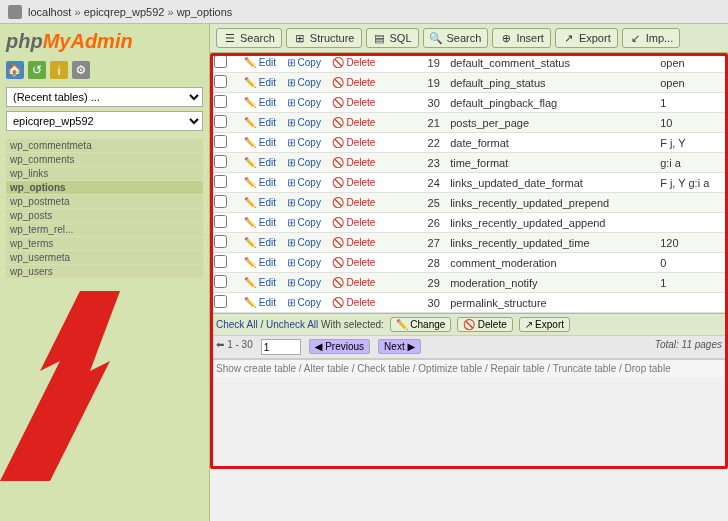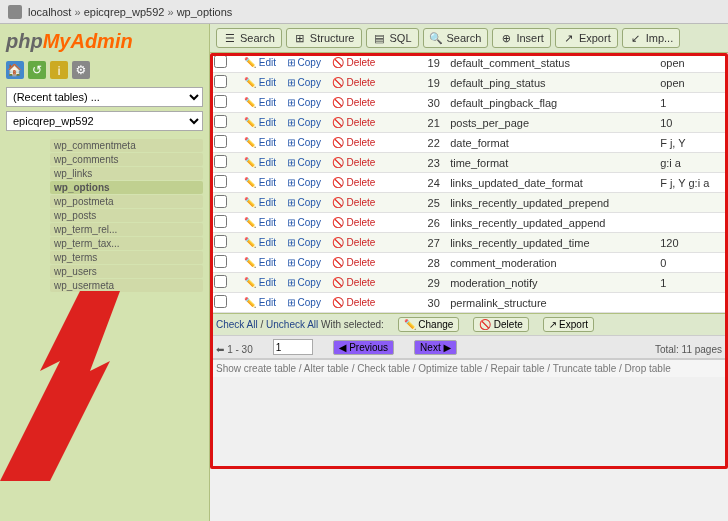--- a/index.html
+++ b/index.html
@@ -122,21 +122,20 @@
       padding: 1px 4px;
       font-size: 10px;
       color: #555;
       cursor: pointer;
       white-space: nowrap;
       overflow: hidden;
       text-overflow: ellipsis;
       background: rgba(200,200,150,0.3);
       margin-bottom: 1px;
       border-radius: 2px;
-      margin-left: 44px;
     }
 
     
     .content {
       flex: 1;
       background: #f0f0f0;
       display: flex;
       flex-direction: column;
       overflow: hidden;
     }
@@ -237,21 +236,21 @@
       border-radius: 2px;
     }
 
     
     .bottom-bar {
       background: #dde8cc;
       border-top: 1px solid #b0c080;
       padding: 3px 6px;
       display: flex;
       align-items: center;
-      gap: 14px;
+      gap: 6px;
       font-size: 11px;
     }
 
     .bottom-check {
       font-size: 10px;
       color: #444;
     }
 
     .bottom-change-btn, .bottom-delete-btn, .bottom-export-btn {
       display: inline-flex;
@@ -278,36 +277,36 @@
 
     
     .pagination-bar {
       background: #e8e8e8;
       border-top: 1px solid #ccc;
       border-bottom: 1px solid #ccc;
       padding: 3px 6px;
       font-size: 10px;
       color: #555;
       display: flex;
-      align-items: flex-end;
-      gap: 20px;
+      align-items: flex-start;
+      gap: 8px;
     }
 
     .pagination-input {
       width: 40px;
       height: 16px;
       border: 1px solid #aaa;
       font-size: 10px;
       padding: 0 2px;
     }
 
     .pagination-btn {
       padding: 1px 5px;
       border: 1px solid #aaa;
-      background: #8b5cf6;
+      background: #c4b5fd;
       font-size: 10px;
       cursor: pointer;
       border-radius: 2px;
     }
 
     .query-bar {
       background: #f5f5f5;
       border-top: 1px solid #ccc;
       padding: 3px 6px;
       font-size: 10px;
@@ -351,24 +350,23 @@
         <option>epicqrep_wp592</option>
       </select>
       <div class="sidebar-tables">
         <div class="sidebar-table-item">wp_commentmeta</div>
         <div class="sidebar-table-item">wp_comments</div>
         <div class="sidebar-table-item">wp_links</div>
         <div class="sidebar-table-item" style="background:#c0d090; font-weight:bold;">wp_options</div>
         <div class="sidebar-table-item">wp_postmeta</div>
         <div class="sidebar-table-item">wp_posts</div>
         <div class="sidebar-table-item">wp_term_rel...</div>
-        <div class="sidebar-table-item">wp_term_tax...</div>
         <div class="sidebar-table-item">wp_terms</div>
+        <div class="sidebar-table-item">wp_usermeta</div>
         <div class="sidebar-table-item">wp_users</div>
-        <div class="sidebar-table-item">wp_usermeta</div>
       </div>
     </div>
 
     <div class="content">
 
       <div class="toolbar">
         <button class="toolbar-btn">
           <span class="btn-icon">☰</span>
           <span>Search</span>
         </button>
@@ -713,21 +711,21 @@
             <span>↗</span>
             <span>Export</span>
           </button>
         </div>
 
         <div class="pagination-bar">
           <span>⬅ 1 - 30</span>
           <input type="text" class="pagination-input" value="1" style="">
           <button class="pagination-btn">◀ Previous</button>
           <button class="pagination-btn">Next ▶</button>
-          <span style="margin-left:auto;">Total: 11 pages</span>
+          <span style="margin-left:auto;font-style:italic;">Total: 11 pages</span>
         </div>
 
         <div class="query-bar">
           <span>Show create table / Alter table / Check table / Optimize table / Repair table / Truncate table / Drop table</span>
         </div>
 
       </div>
     </div>
   </div>
 

